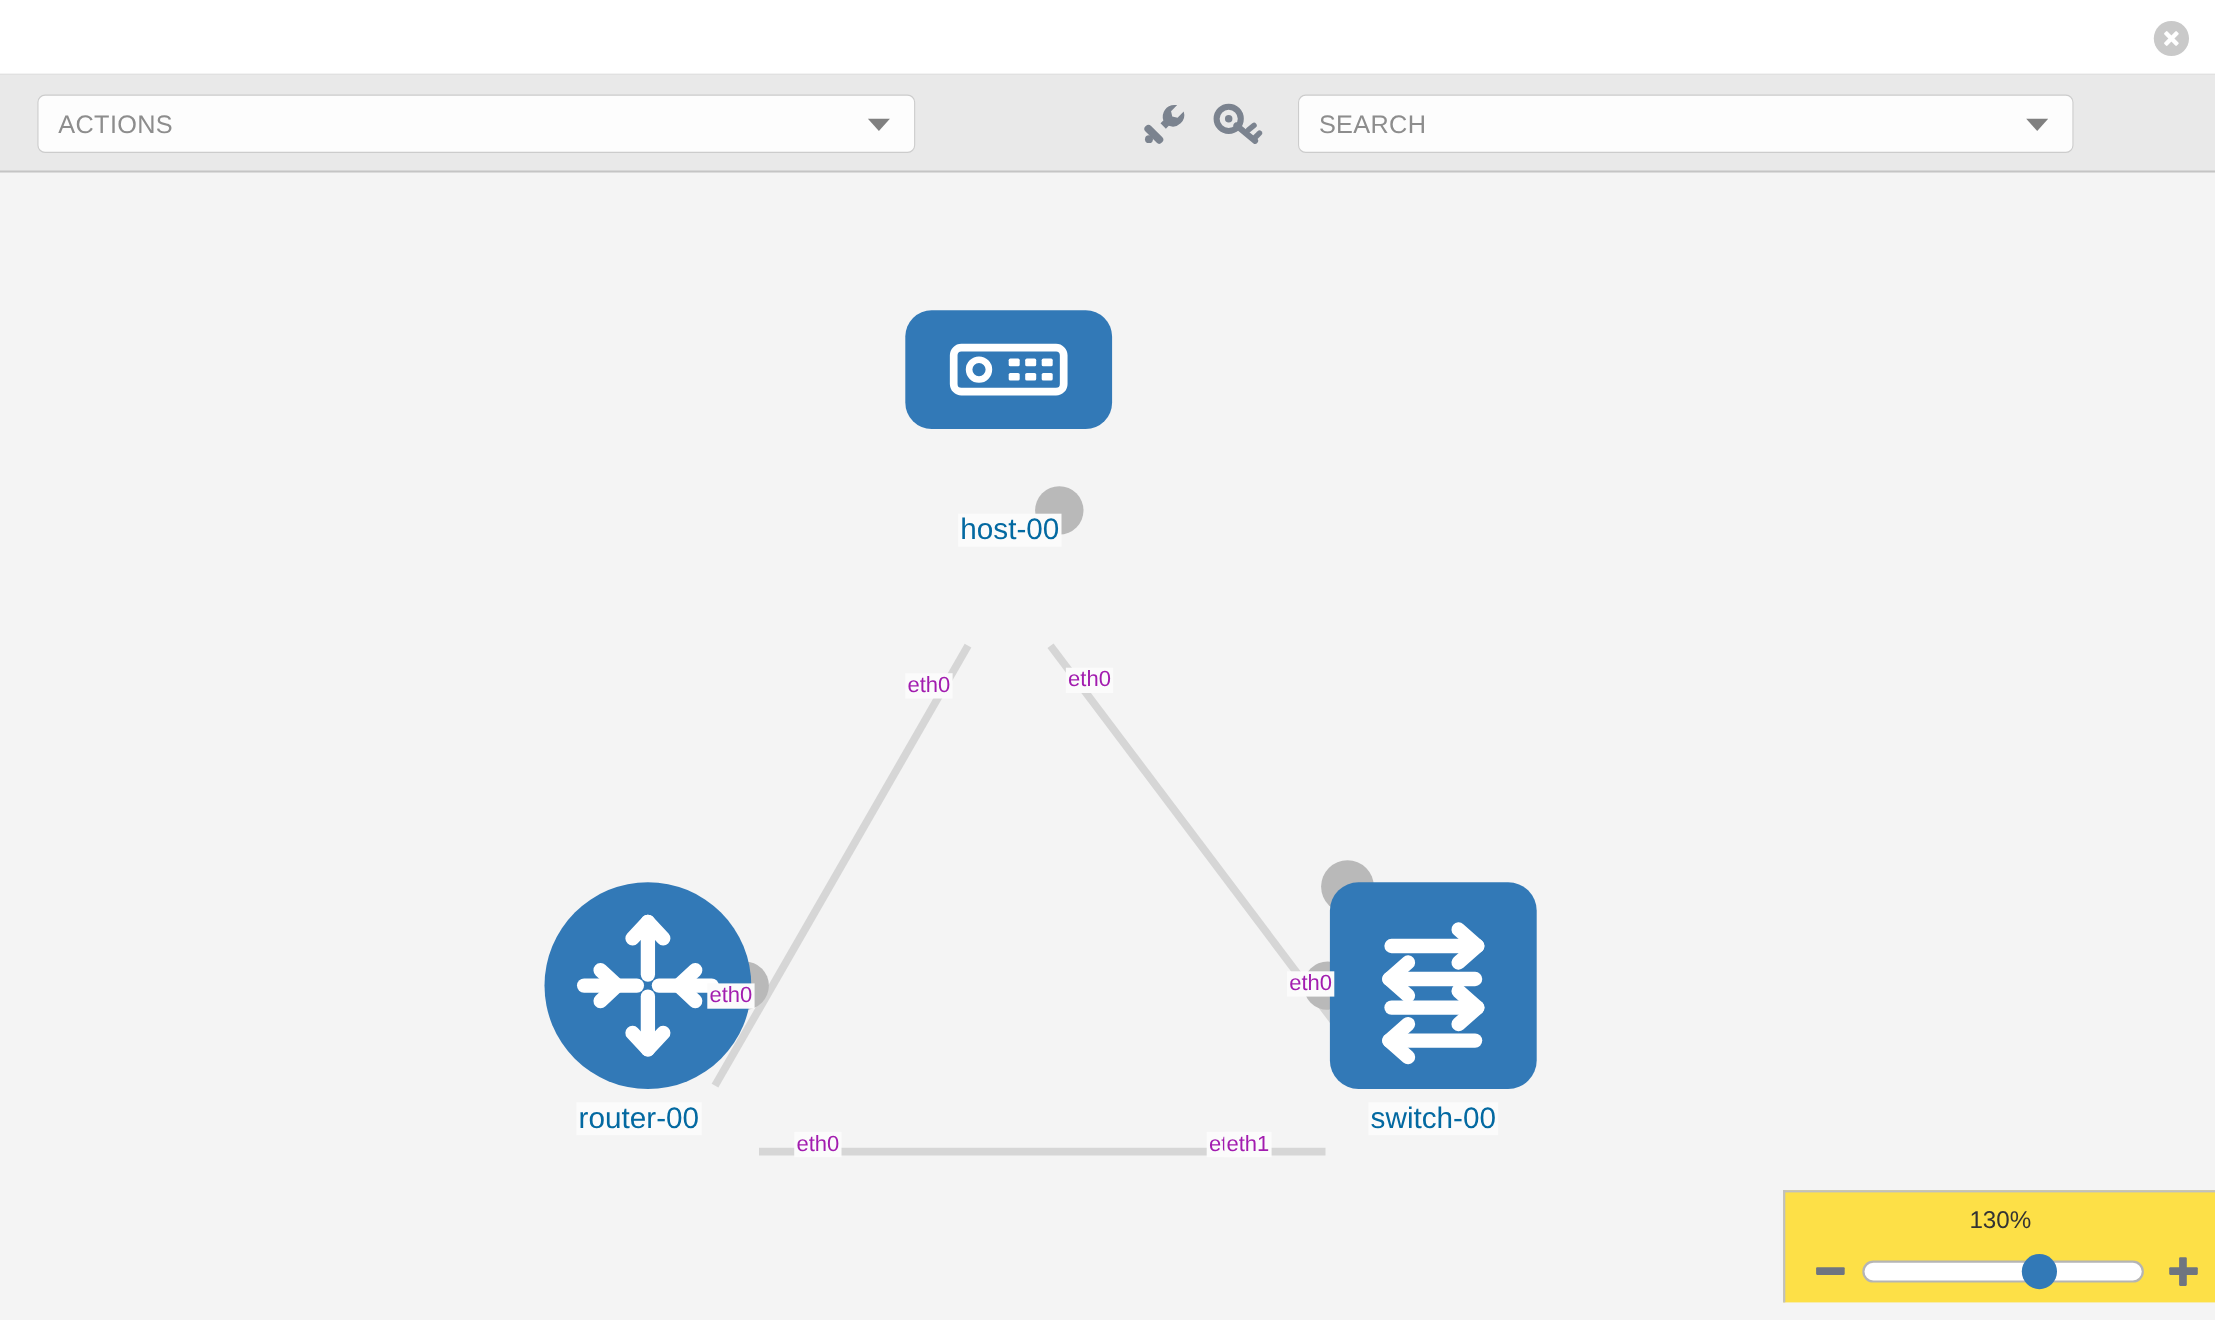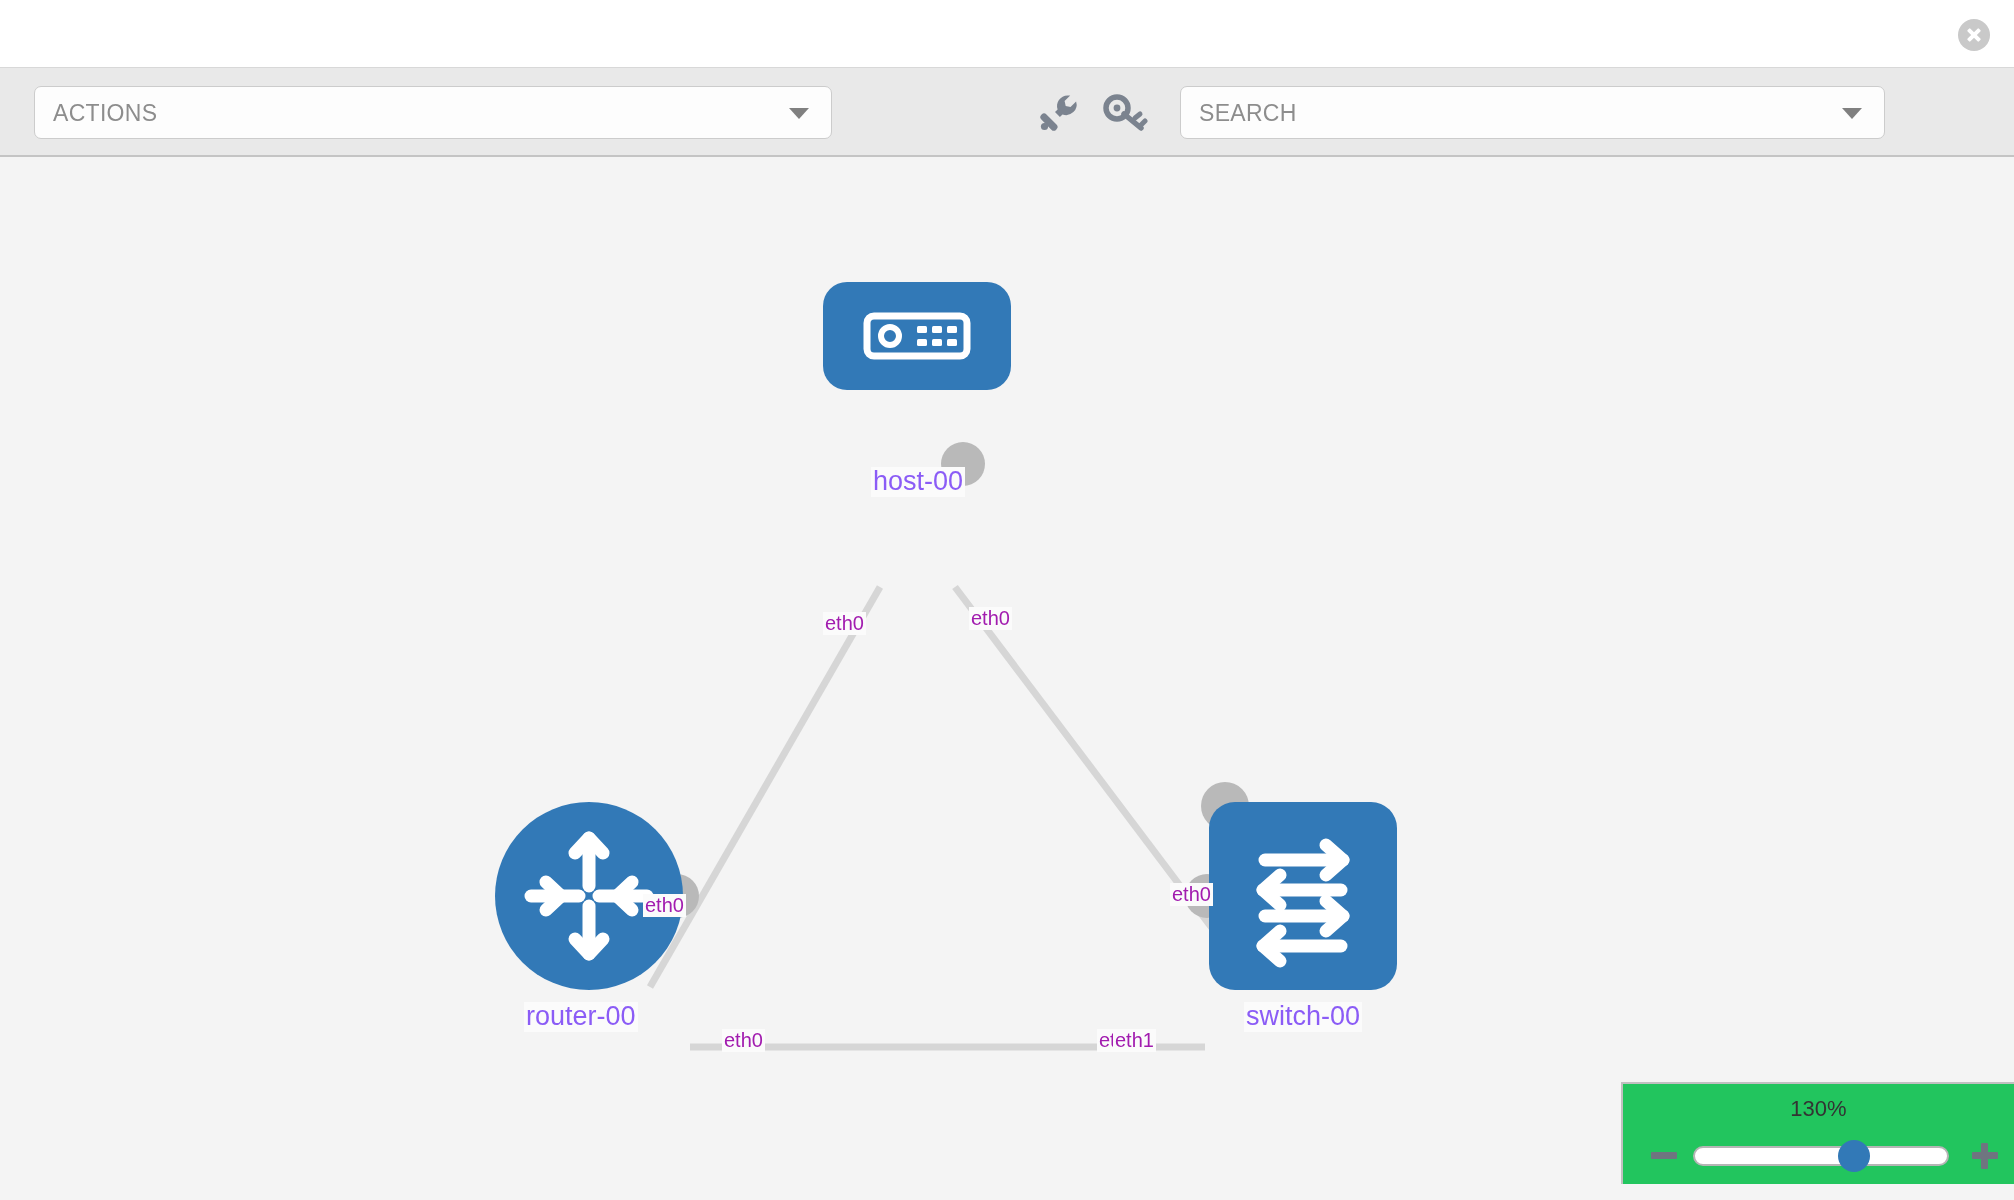--- a/index.html
+++ b/index.html
@@ -148,21 +148,21 @@
 
   .nub {
     position: absolute;
     background: #b9b9b9;
     border-radius: 50%;
   }
 
   .node-label {
     position: absolute;
     font-size: 27px;
-    color: #8b5cf6;
+    color: #0369a1;
     background: #fbfbfb;
     white-space: nowrap;
     padding: 0 2px;
     line-height: 1.1;
   }
 
   .iface-label {
     position: absolute;
     font-size: 20px;
     color: #a21caf;
@@ -170,21 +170,21 @@
     white-space: nowrap;
     padding: 0 2px;
     line-height: 1.15;
   }
 
   
   .zoom-panel {
     position: absolute;
     left: 1621px; top: 1082px;
     width: 393px; height: 102px;
-    background: #22c55e;
+    background: #fde047;
     border: 2px solid #c0c0c0;
     border-right: none;
     border-bottom: none;
     box-sizing: border-box;
   }
   .zoom-value {
     position: absolute;
     left: 0; top: 12px;
     width: 100%;
     text-align: center;

